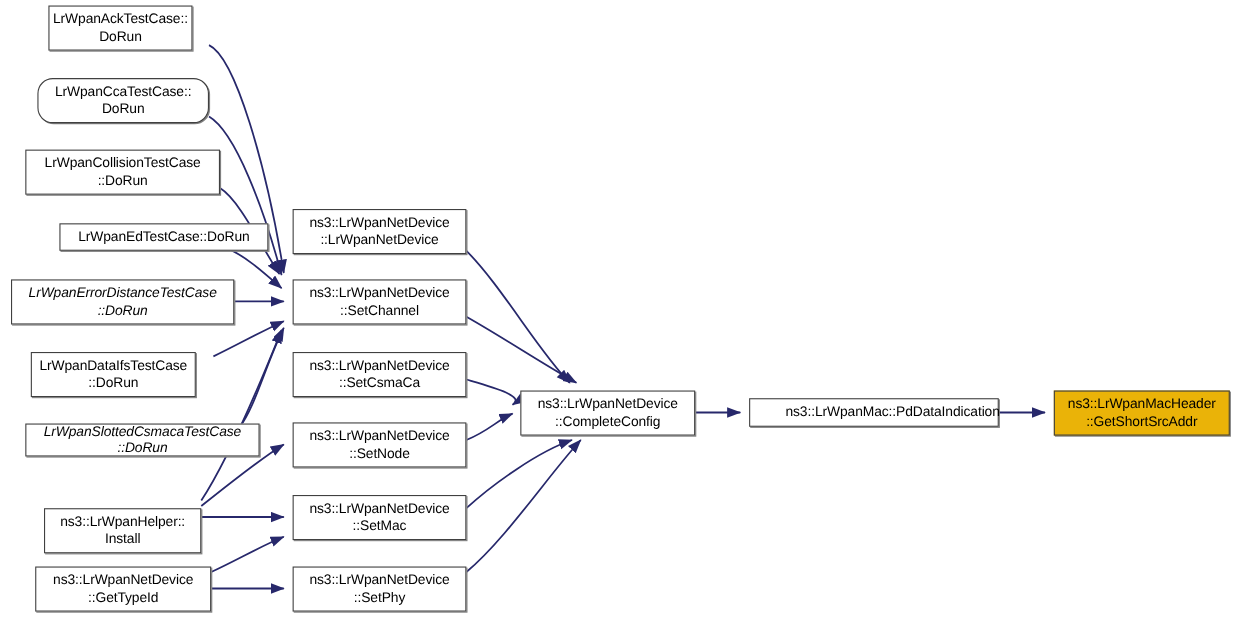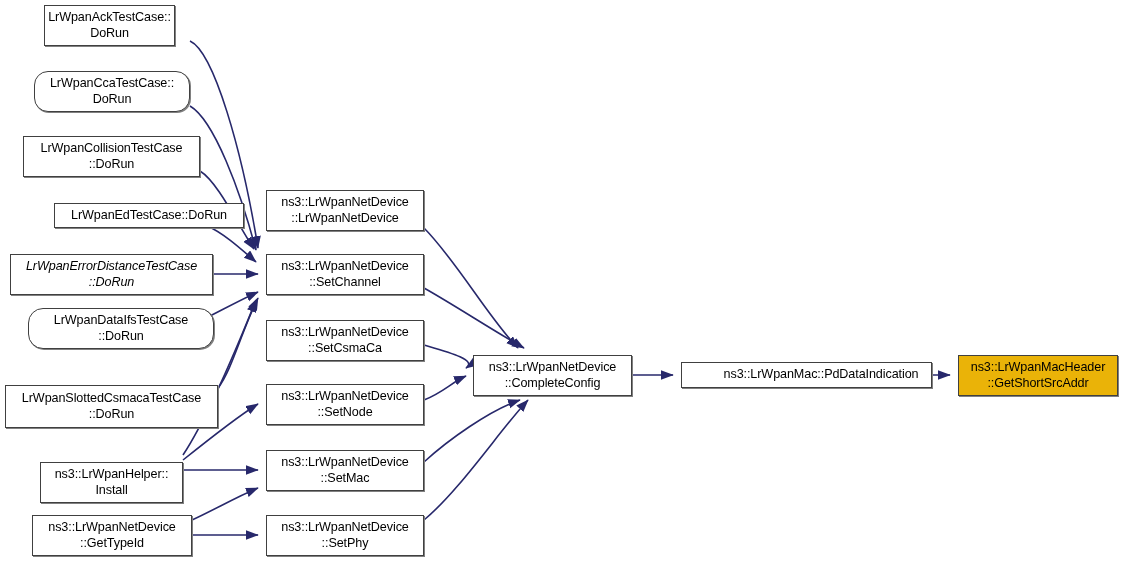--- a/index.html
+++ b/index.html
@@ -89,39 +89,39 @@
   <div id="node-layer">
       <div class="node" style="left: 44px; top: 5px; width: 131px; height: 41px;"><span class="node-label">LrWpanAckTestCase::
 DoRun</span></div>
       <div class="node" style="left: 34px; top: 71px; width: 156px; height: 41px; border-radius: 14px;"><span class="node-label">LrWpanCcaTestCase::
 DoRun</span></div>
       <div class="node" style="left: 23px; top: 136px; width: 177px; height: 41px;"><span class="node-label">LrWpanCollisionTestCase
 ::DoRun</span></div>
       <div class="node" style="left: 17px; top: 203px; width: 190px; height: 25px; margin-left: 37px;"><span class="node-label">LrWpanEdTestCase::DoRun</span></div>
       <div class="node" style="left: 10px; top: 254px; width: 203px; height: 41px; font-style: italic;"><span class="node-label">LrWpanErrorDistanceTestCase
 ::DoRun</span></div>
-      <div class="node" style="left: 28px; top: 308px; width: 186px; height: 41px; border-radius: 15px;"><span class="node-label">LrWpanDataIfsTestCase
+      <div class="node" style="left: 28px; top: 320px; width: 150px; height: 41px;"><span class="node-label">LrWpanDataIfsTestCase
 ::DoRun</span></div>
-      <div class="node" style="left: 5px; top: 385px; width: 213px; height: 43px;"><span class="node-label">LrWpanSlottedCsmacaTestCase
+      <div class="node" style="left: 23px; top: 385px; width: 213px; height: 30px; font-style: italic;"><span class="node-label">LrWpanSlottedCsmacaTestCase
 ::DoRun</span></div>
       <div class="node" style="left: 40px; top: 450px; width: 143px; height: 41px; margin-top: 12px;"><span class="node-label">ns3::LrWpanHelper::
 Install</span></div>
       <div class="node" style="left: 32px; top: 515px; width: 160px; height: 41px;"><span class="node-label">ns3::LrWpanNetDevice
 ::GetTypeId</span></div>
       <div class="node" style="left: 266px; top: 190px; width: 158px; height: 41px;"><span class="node-label">ns3::LrWpanNetDevice
 ::LrWpanNetDevice</span></div>
       <div class="node" style="left: 266px; top: 254px; width: 158px; height: 41px;"><span class="node-label">ns3::LrWpanNetDevice
 ::SetChannel</span></div>
       <div class="node" style="left: 266px; top: 320px; width: 158px; height: 41px;"><span class="node-label">ns3::LrWpanNetDevice
 ::SetCsmaCa</span></div>
       <div class="node" style="left: 266px; top: 384px; width: 158px; height: 41px;"><span class="node-label">ns3::LrWpanNetDevice
 ::SetNode</span></div>
       <div class="node" style="left: 266px; top: 450px; width: 158px; height: 41px;"><span class="node-label">ns3::LrWpanNetDevice
 ::SetMac</span></div>
       <div class="node" style="left: 266px; top: 515px; width: 158px; height: 41px;"><span class="node-label">ns3::LrWpanNetDevice
 ::SetPhy</span></div>
       <div class="node" style="left: 473px; top: 355px; width: 159px; height: 41px;"><span class="node-label">ns3::LrWpanNetDevice
 ::CompleteConfig</span></div>
-      <div class="node" style="left: 681px; top: 362px; width: 251px; height: 26px; padding-left: 29px;"><span class="node-label">ns3::LrWpanMac::PdDataIndication</span></div>
+      <div class="node" style="left: 681px; top: 362px; width: 227px; height: 26px; padding-left: 29px;"><span class="node-label">ns3::LrWpanMac::PdDataIndication</span></div>
       <div class="node highlight" style="left: 958px; top: 355px; width: 160px; height: 41px;"><span class="node-label">ns3::LrWpanMacHeader
 ::GetShortSrcAddr</span></div>
     </div>
 </div>
 
 </body></html>

